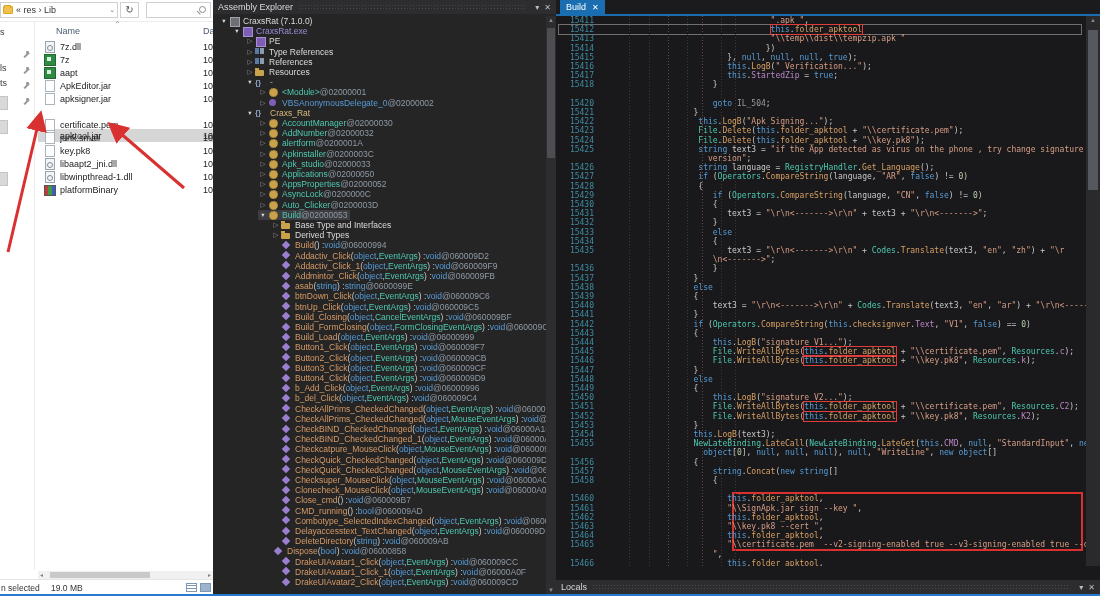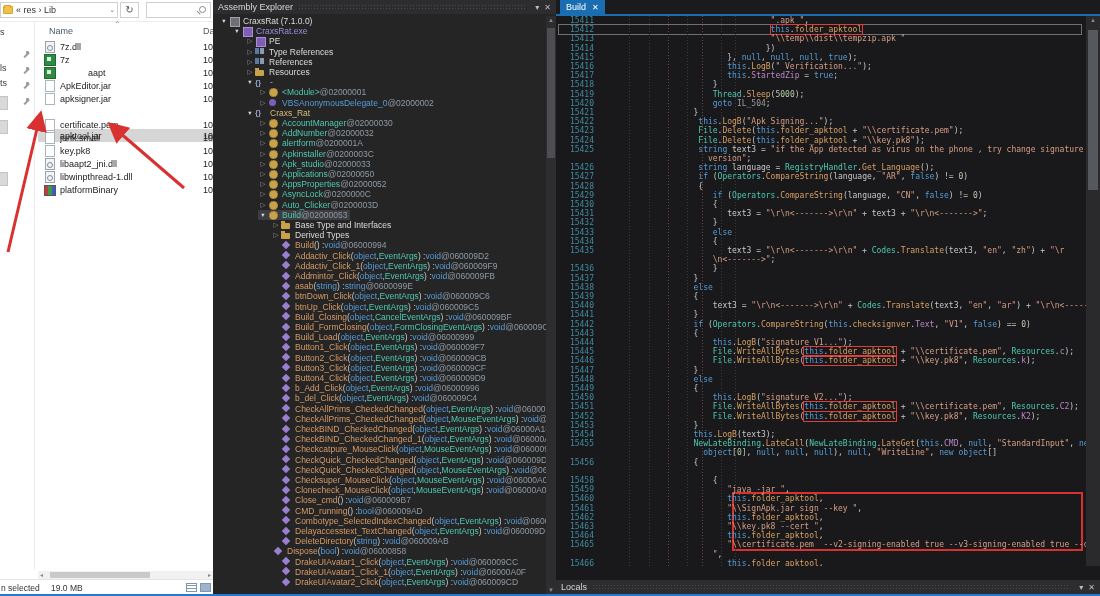--- a/index.html
+++ b/index.html
@@ -23,21 +23,21 @@
 
   #navpane { position:absolute; left:0; top:22px; width:34px; height:548px; }
   .nav-frag { position:absolute; left:0; font-size:9px; color:#3a3a3a; }
   .nav-sliver { position:absolute; left:0; width:8px; height:14px; background:#d9d9d9; border:1px solid #c4c4c4; border-left:none; }
   .pin { position:absolute; width:9px; height:9px; }
   .pin:before { content:""; position:absolute; left:1px; top:4px; width:7px; height:1.6px; background:#9a9a9a; transform:rotate(-45deg); }
   .pin:after { content:""; position:absolute; left:4px; top:1px; width:3px; height:3px; background:#9a9a9a; border-radius:1px; }
   #nav-sep { position:absolute; left:34px; top:22px; width:1px; height:548px; background:#ececec; }
 
   #filehead { position:absolute; left:38px; top:24px; width:175px; height:14px; font-size:9px; color:#4a5a70; }
-  #fh-name { position:absolute; left:11px; top:2px; }
+  #fh-name { position:absolute; left:18px; top:2px; }
   #fh-dat  { position:absolute; left:165px; top:2px; }
   #fh-sort { position:absolute; left:76px; top:-4px; color:#888; font-size:8px; }
   #filelist { position:absolute; left:38px; top:40px; width:175px; height:530px; font-size:9px; color:#1c1c1c; }
   .frow { position:absolute; left:0; width:175px; height:13px; display:flex; align-items:center; }
   .frow.sel { background:#d6d6d6;margin-top:24px; }
   .f-ic { width:11px; height:11px; margin:0 5px 0 6px; position:relative; flex:0 0 auto; }
   .ic-file:before { content:""; position:absolute; left:1px; top:0; width:8px; height:10px; background:#fff; border:1px solid #a9b4bf; }
   .ic-dll:before { content:""; position:absolute; left:1px; top:0; width:8px; height:10px; background:#f4f4f4; border:1px solid #9aa4ae; }
   .ic-dll:after { content:""; position:absolute; left:3px; top:4px; width:4px; height:4px; border:1px solid #7d8da0; border-radius:50%; }
   .ic-app:before { content:""; position:absolute; left:0; top:0; width:10px; height:10px; background:#2f8b43; border:1px solid #22672f; }
@@ -154,21 +154,21 @@
         <div class="frow" style="top: 0px;">
           <span class="f-ic ic-dll"></span>
           <span class="f-name">7z.dll</span>
           <span class="f-date">10/</span>
         </div>
         <div class="frow" style="top: 13px;">
           <span class="f-ic ic-app"></span>
           <span class="f-name">7z</span>
           <span class="f-date">10/</span>
         </div>
-        <div class="frow" style="top: 26px; gap: 28px;">
+        <div class="frow" style="top: 26px;">
           <span class="f-ic ic-app"></span>
           <span class="f-name">aapt</span>
           <span class="f-date">10/</span>
         </div>
         <div class="frow" style="top: 39px;">
           <span class="f-ic ic-file"></span>
           <span class="f-name">ApkEditor.jar</span>
           <span class="f-date">10/</span>
         </div>
         <div class="frow" style="top: 52px;">
@@ -898,21 +898,20 @@
         <div class="guide" style="left: 165px;"></div>
         <div class="guide" style="left: 179px;"></div>
         <div class="crow" style="top: 0px;"><span class="ln">15411</span><span class="ct">                                   <span class="tk-s">".apk "</span><span class="tk-p">,</span></span></div>
         <div class="crow" style="top: 9.2px;"><span class="ln">15412</span><span class="ct">                                   <span class="bx"><span class="tk-k">this</span><span class="tk-p">.</span><span class="tk-f">folder_apktool</span></span></span></div>
         <div class="crow" style="top: 18.4px;"><span class="ln">15413</span><span class="ct">                                   <span class="tk-s">"\\temp\\dist\\tempzip.apk "</span></span></div>
         <div class="crow" style="top: 27.6px;"><span class="ln">15414</span><span class="ct">                                  <span class="tk-p">})</span></span></div>
         <div class="crow" style="top: 36.8px;"><span class="ln">15415</span><span class="ct">                          <span class="tk-p">}, </span><span class="tk-k">null</span><span class="tk-p">, </span><span class="tk-k">null</span><span class="tk-p">, </span><span class="tk-k">null</span><span class="tk-p">, </span><span class="tk-k">true</span><span class="tk-p">);</span></span></div>
         <div class="crow" style="top: 46px;"><span class="ln">15416</span><span class="ct">                          <span class="tk-k">this</span><span class="tk-p">.</span><span class="tk-m">LogB</span><span class="tk-p">(</span><span class="tk-s">" Verification..."</span><span class="tk-p">);</span></span></div>
         <div class="crow" style="top: 55.2px;"><span class="ln">15417</span><span class="ct">                          <span class="tk-k">this</span><span class="tk-p">.</span><span class="tk-pr">StartedZip</span><span class="tk-p"> = </span><span class="tk-k">true</span><span class="tk-p">;</span></span></div>
         <div class="crow" style="top: 64.4px;"><span class="ln">15418</span><span class="ct">                       <span class="tk-p">}</span></span></div>
-        <div class="crow" style="top: 73.6px;"><span class="ln">15419</span><span class="ct">                       <span class="tk-t">Thread</span><span class="tk-p">.</span><span class="tk-m">Sleep</span><span class="tk-p">(</span><span class="tk-n">5000</span><span class="tk-p">);</span></span></div>
         <div class="crow" style="top: 82.8px;"><span class="ln">15420</span><span class="ct">                       <span class="tk-k">goto</span><span class="tk-p"> </span><span class="tk-lb">IL_504</span><span class="tk-p">;</span></span></div>
         <div class="crow" style="top: 92px;"><span class="ln">15421</span><span class="ct">                   <span class="tk-p">}</span></span></div>
         <div class="crow" style="top: 101.2px;"><span class="ln">15422</span><span class="ct">                    <span class="tk-k">this</span><span class="tk-p">.</span><span class="tk-m">LogB</span><span class="tk-p">(</span><span class="tk-s">"Apk Signing..."</span><span class="tk-p">);</span></span></div>
         <div class="crow" style="top: 110.4px;"><span class="ln">15423</span><span class="ct">                    <span class="tk-t">File</span><span class="tk-p">.</span><span class="tk-m">Delete</span><span class="tk-p">(</span><span class="tk-k">this</span><span class="tk-p">.</span><span class="tk-f">folder_apktool</span><span class="tk-p"> + </span><span class="tk-s">"\\certificate.pem"</span><span class="tk-p">);</span></span></div>
         <div class="crow" style="top: 119.6px;"><span class="ln">15424</span><span class="ct">                    <span class="tk-t">File</span><span class="tk-p">.</span><span class="tk-m">Delete</span><span class="tk-p">(</span><span class="tk-k">this</span><span class="tk-p">.</span><span class="tk-f">folder_apktool</span><span class="tk-p"> + </span><span class="tk-s">"\\key.pk8"</span><span class="tk-p">);</span></span></div>
         <div class="crow" style="top: 128.8px;"><span class="ln">15425</span><span class="ct">                    <span class="tk-k">string</span><span class="tk-p"> text3 = </span><span class="tk-s">"if the App detected as virus on the phone , try change signature</span></span></div>
         <div class="crow" style="top: 138px;"><span class="ln"></span><span class="ct">                      <span class="tk-s">version"</span><span class="tk-p">;</span></span></div>
         <div class="crow" style="top: 147.2px;"><span class="ln">15426</span><span class="ct">                    <span class="tk-k">string</span><span class="tk-p"> language = </span><span class="tk-t">RegistryHandler</span><span class="tk-p">.</span><span class="tk-m">Get_Language</span><span class="tk-p">();</span></span></div>
         <div class="crow" style="top: 156.4px;"><span class="ln">15427</span><span class="ct">                    <span class="tk-k">if</span><span class="tk-p"> (</span><span class="tk-t">Operators</span><span class="tk-p">.</span><span class="tk-m">CompareString</span><span class="tk-p">(language, </span><span class="tk-s">"AR"</span><span class="tk-p">, </span><span class="tk-k">false</span><span class="tk-p">) != </span><span class="tk-n">0</span><span class="tk-p">)</span></span></div>
         <div class="crow" style="top: 165.6px;"><span class="ln">15428</span><span class="ct">                    <span class="tk-p">{</span></span></div>
@@ -939,22 +938,22 @@
         <div class="crow" style="top: 358.8px;"><span class="ln">15448</span><span class="ct">                   <span class="tk-k">else</span></span></div>
         <div class="crow" style="top: 368px;"><span class="ln">15449</span><span class="ct">                   <span class="tk-p">{</span></span></div>
         <div class="crow" style="top: 377.2px;"><span class="ln">15450</span><span class="ct">                       <span class="tk-k">this</span><span class="tk-p">.</span><span class="tk-m">LogB</span><span class="tk-p">(</span><span class="tk-s">"signature V2..."</span><span class="tk-p">);</span></span></div>
         <div class="crow" style="top: 386.4px;"><span class="ln">15451</span><span class="ct">                       <span class="tk-t">File</span><span class="tk-p">.</span><span class="tk-m">WriteAllBytes</span><span class="tk-p">(</span><span class="bx"><span class="tk-k">this</span><span class="tk-p">.</span><span class="tk-f">folder_apktool</span></span><span class="tk-p"> + </span><span class="tk-s">"\\certificate.pem"</span><span class="tk-p">, </span><span class="tk-t">Resources</span><span class="tk-p">.</span><span class="tk-pr">C2</span><span class="tk-p">);</span></span></div>
         <div class="crow" style="top: 395.6px;"><span class="ln">15452</span><span class="ct">                       <span class="tk-t">File</span><span class="tk-p">.</span><span class="tk-m">WriteAllBytes</span><span class="tk-p">(</span><span class="bx"><span class="tk-k">this</span><span class="tk-p">.</span><span class="tk-f">folder_apktool</span></span><span class="tk-p"> + </span><span class="tk-s">"\\key.pk8"</span><span class="tk-p">, </span><span class="tk-t">Resources</span><span class="tk-p">.</span><span class="tk-pr">K2</span><span class="tk-p">);</span></span></div>
         <div class="crow" style="top: 404.8px;"><span class="ln">15453</span><span class="ct">                   <span class="tk-p">}</span></span></div>
         <div class="crow" style="top: 414px;"><span class="ln">15454</span><span class="ct">                   <span class="tk-k">this</span><span class="tk-p">.</span><span class="tk-m">LogB</span><span class="tk-p">(text3);</span></span></div>
         <div class="crow" style="top: 423.2px;"><span class="ln">15455</span><span class="ct">                   <span class="tk-t">NewLateBinding</span><span class="tk-p">.</span><span class="tk-m">LateCall</span><span class="tk-p">(</span><span class="tk-t">NewLateBinding</span><span class="tk-p">.</span><span class="tk-m">LateGet</span><span class="tk-p">(</span><span class="tk-k">this</span><span class="tk-p">.</span><span class="tk-pr">CMD</span><span class="tk-p">, </span><span class="tk-k">null</span><span class="tk-p">, </span><span class="tk-s">"StandardInput"</span><span class="tk-p">, </span><span class="tk-k">new</span></span></div>
         <div class="crow" style="top: 432.4px;"><span class="ln"></span><span class="ct">                     <span class="tk-k">object</span><span class="tk-p">[</span><span class="tk-n">0</span><span class="tk-p">], </span><span class="tk-k">null</span><span class="tk-p">, </span><span class="tk-k">null</span><span class="tk-p">, </span><span class="tk-k">null</span><span class="tk-p">), </span><span class="tk-k">null</span><span class="tk-p">, </span><span class="tk-s">"WriteLine"</span><span class="tk-p">, </span><span class="tk-k">new</span><span class="tk-p"> </span><span class="tk-k">object</span><span class="tk-p">[]</span></span></div>
         <div class="crow" style="top: 441.6px;"><span class="ln">15456</span><span class="ct">                   <span class="tk-p">{</span></span></div>
+        <div class="crow" style="top: 450.8px;"><span class="ln">15457</span><span class="ct">                       <span class="tk-k">string</span><span class="tk-p">.</span><span class="tk-m">Concat</span><span class="tk-p">(</span><span class="tk-k">new</span><span class="tk-p"> </span><span class="tk-k">string</span><span class="tk-p">[]</span></span></div>
         <div class="crow" style="top: 460px;"><span class="ln">15458</span><span class="ct">                       <span class="tk-p">{</span></span></div>
-        <div class="crow" style="top: 469.2px;"><span class="ln">15459</span><span class="ct">                          <span class="tk-s">"java -jar "</span><span class="tk-p">,</span></span></div>
         <div class="crow" style="top: 478.4px;"><span class="ln">15460</span><span class="ct">                          <span class="tk-k">this</span><span class="tk-p">.</span><span class="tk-f">folder_apktool</span><span class="tk-p">,</span></span></div>
         <div class="crow" style="top: 487.6px;"><span class="ln">15461</span><span class="ct">                          <span class="tk-s">"\\SignApk.jar sign --key "</span><span class="tk-p">,</span></span></div>
         <div class="crow" style="top: 496.8px;"><span class="ln">15462</span><span class="ct">                          <span class="tk-k">this</span><span class="tk-p">.</span><span class="tk-f">folder_apktool</span><span class="tk-p">,</span></span></div>
         <div class="crow" style="top: 506px;"><span class="ln">15463</span><span class="ct">                          <span class="tk-s">"\\key.pk8 --cert "</span><span class="tk-p">,</span></span></div>
         <div class="crow" style="top: 515.2px;"><span class="ln">15464</span><span class="ct">                          <span class="tk-k">this</span><span class="tk-p">.</span><span class="tk-f">folder_apktool</span><span class="tk-p">,</span></span></div>
         <div class="crow" style="top: 524.4px;"><span class="ln">15465</span><span class="ct">                          <span class="tk-s">"\\certificate.pem  --v2-signing-enabled true --v3-signing-enabled true --out</span></span></div>
         <div class="crow" style="top: 533.6px;"><span class="ln"></span><span class="ct">                       <span class="tk-s">"</span><span class="tk-p">,</span></span></div>
         <div class="crow" style="top: 542.8px;"><span class="ln">15466</span><span class="ct">                          <span class="tk-k">this</span><span class="tk-p">.</span><span class="tk-f">folder_apktool</span><span class="tk-p">,</span></span></div>
       </div>
     <div id="code-vsb">

